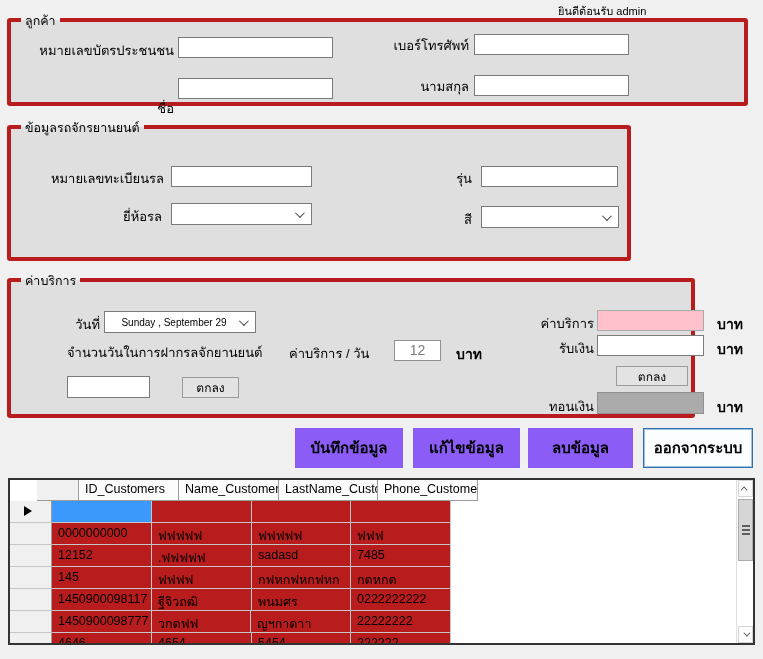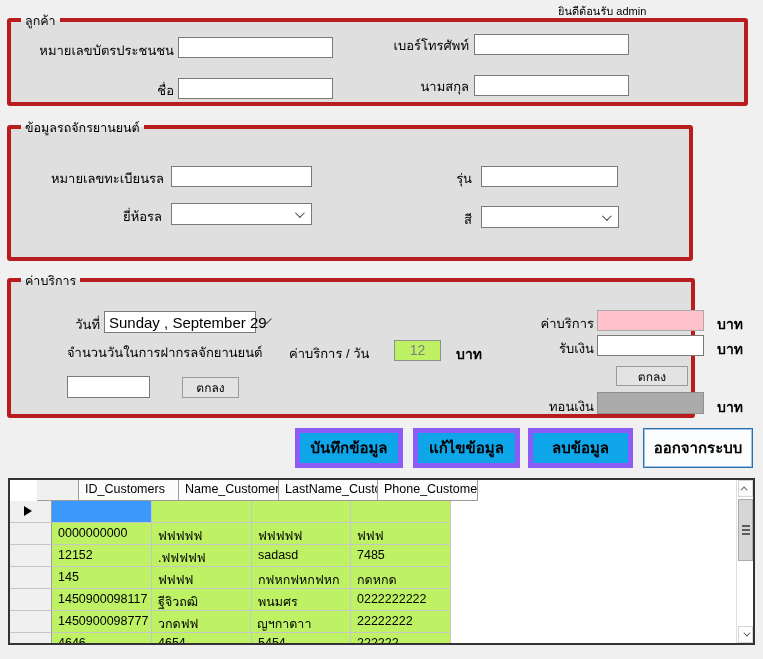--- a/index.html
+++ b/index.html
@@ -27,42 +27,42 @@
 
   .tb {
     position:absolute; background:#FFF; border:1px solid #7A7A7A;
     font-family:"Liberation Sans",sans-serif; font-size:13px; padding:0 4px;
   }
   .combo, .datepick {
     position:absolute; background:#FFF; border:1px solid #7A7A7A;
     display:flex; align-items:center;
   }
   .combo .chev, .datepick .chev { margin-left:auto; margin-right:9px; }
-  .datepick .dtext { flex:1; text-align:center; font-size:15px; padding-left:4px; white-space:nowrap; }
+  .datepick .dtext { flex:1; text-align:center; font-size:10px; padding-left:4px; white-space:nowrap; }
   .chev {
     width:7px; height:7px; border-right:1.6px solid #444; border-bottom:1.6px solid #444;
     transform:rotate(45deg) translateY(-2px);
   }
   .chev.up { transform:rotate(-135deg) translateY(-2px); }
 
   .box-disabled-rate {
-    position:absolute; background:#bef264; border:1px solid #8F8F8F;
+    position:absolute; background:#ffffff; border:1px solid #8F8F8F;
     color:#7E7E7E; font-size:14px; text-align:center; line-height:19px;
   }
   .box-fee { position:absolute; background:#FFC2CA; border:1px solid #ABABAB; }
   .box-change { position:absolute; background:#ABABAB; border:1px solid #919191; }
   .baht { position:absolute; font-weight:bold; font-size:14px; }
 
   .btn-small {
     position:absolute; background:#E3E3E3; border:1px solid #9B9B9B;
     font-family:"Liberation Sans",sans-serif; font-size:12px; cursor:pointer;
   }
   .btn-big {
-    position:absolute; top:428px; height:40px; background:#0ea5e9;
-    border:5px solid #8b5cf6; font-family:"Liberation Sans",sans-serif;
+    position:absolute; top:428px; height:40px; background:#8b5cf6;
+    border:3px solid #8b5cf6; font-family:"Liberation Sans",sans-serif;
     font-size:15px; font-weight:bold; cursor:pointer;
   }
   .btn-big.focused {
     background:#FBFDFF; border:1px solid #2E6DA8;
     box-shadow: inset 0 0 0 1px #9CC3E8;
   }
 
   
   .grid {
     position:absolute; left:8px; top:478px; width:747px; height:167px;
@@ -70,21 +70,21 @@
   }
   .g-row { display:flex; height:22px; }
   .g-row.g-header { height:21px;padding-left:27px; }
   .g-rowhead {
     width:42px; flex:0 0 42px; background:#F0F0F0;
     border-right:1px solid #9C9C9C; border-bottom:1px solid #C6C6C6;
     position:relative;
   }
   .g-header .g-rowhead { border-bottom:1px solid #9C9C9C; }
   .g-cell {
-    flex:0 0 100px; width:100px; background:#bef264; padding:3px 0 0 6px;
+    flex:0 0 100px; width:100px; background:#b91c1c; padding:3px 0 0 6px;
     border-right:1px solid #C6C6C6; border-bottom:1px solid #C6C6C6;
     overflow:hidden; white-space:nowrap;
   }
   .g-cell.c3 { flex-basis:99px; width:99px; }
   .g-hcell {
     border-right:1px solid #9C9C9C; border-bottom:1px solid #9C9C9C;
     background:#FCFCFC; padding-top:2px;
   }
   .g-filler { flex:1; background:#FFF; }
   .g-cell.sel { background:#3B99FC; }
@@ -119,27 +119,27 @@
 <div class="form">
 
   <div class="welcome">ยินดีต้อนรับ admin</div>
 
   <div class="groupbox" style="left:7px; top:18px; width:741px; height:88px;">
     <span class="gb-title">ลูกค้า</span>
     <div class="lbl r" style="left:13px; top:18px; width:150px;">หมายเลขบัตรประชนชน</div>
     <input class="tb" style="left: 167px; top: 15px; width: 155px; height: 21px;" value="">
     <div class="lbl r" style="left:330px; top:13px; width:128px;">เบอร์โทรศัพท์</div>
     <input class="tb" style="left: 463px; top: 12px; width: 155px; height: 21px;" value="">
-    <div class="lbl r" style="left:93px; top:58px; width:70px;">ชื่อ</div>
+    <div class="lbl r" style="left:93px; top:76px; width:70px;">ชื่อ</div>
     <input class="tb" style="left: 167px; top: 56px; width: 155px; height: 21px;" value="">
     <div class="lbl r" style="left:330px; top:54px; width:128px;">นามสกุล</div>
     <input class="tb" style="left: 463px; top: 53px; width: 155px; height: 21px;" value="">
   </div>
 
-  <div class="groupbox" style="left:7px; top:125px; width:686px; height:136px;">
+  <div class="groupbox" style="left:7px; top:125px; width:624px; height:136px;">
     <span class="gb-title">ข้อมูลรถจักรยานยนต์</span>
     <div class="lbl r" style="left:3px; top:39px; width:150px;">หมายเลขทะเบียนรล</div>
     <input class="tb" style="left: 160px; top: 37px; width: 141px; height: 21px;" value="">
     <div class="lbl r" style="left:391px; top:39px; width:70px;">รุ่น</div>
     <input class="tb" style="left: 470px; top: 37px; width: 137px; height: 21px;" value="">
     <div class="lbl r" style="left:3px; top:77px; width:148px;">ยี่ห้อรล</div>
     <div class="combo" style="left:160px; top:74px; width:141px; height:22px;">
       <span></span>
       <span class="chev"></span>
     </div>

